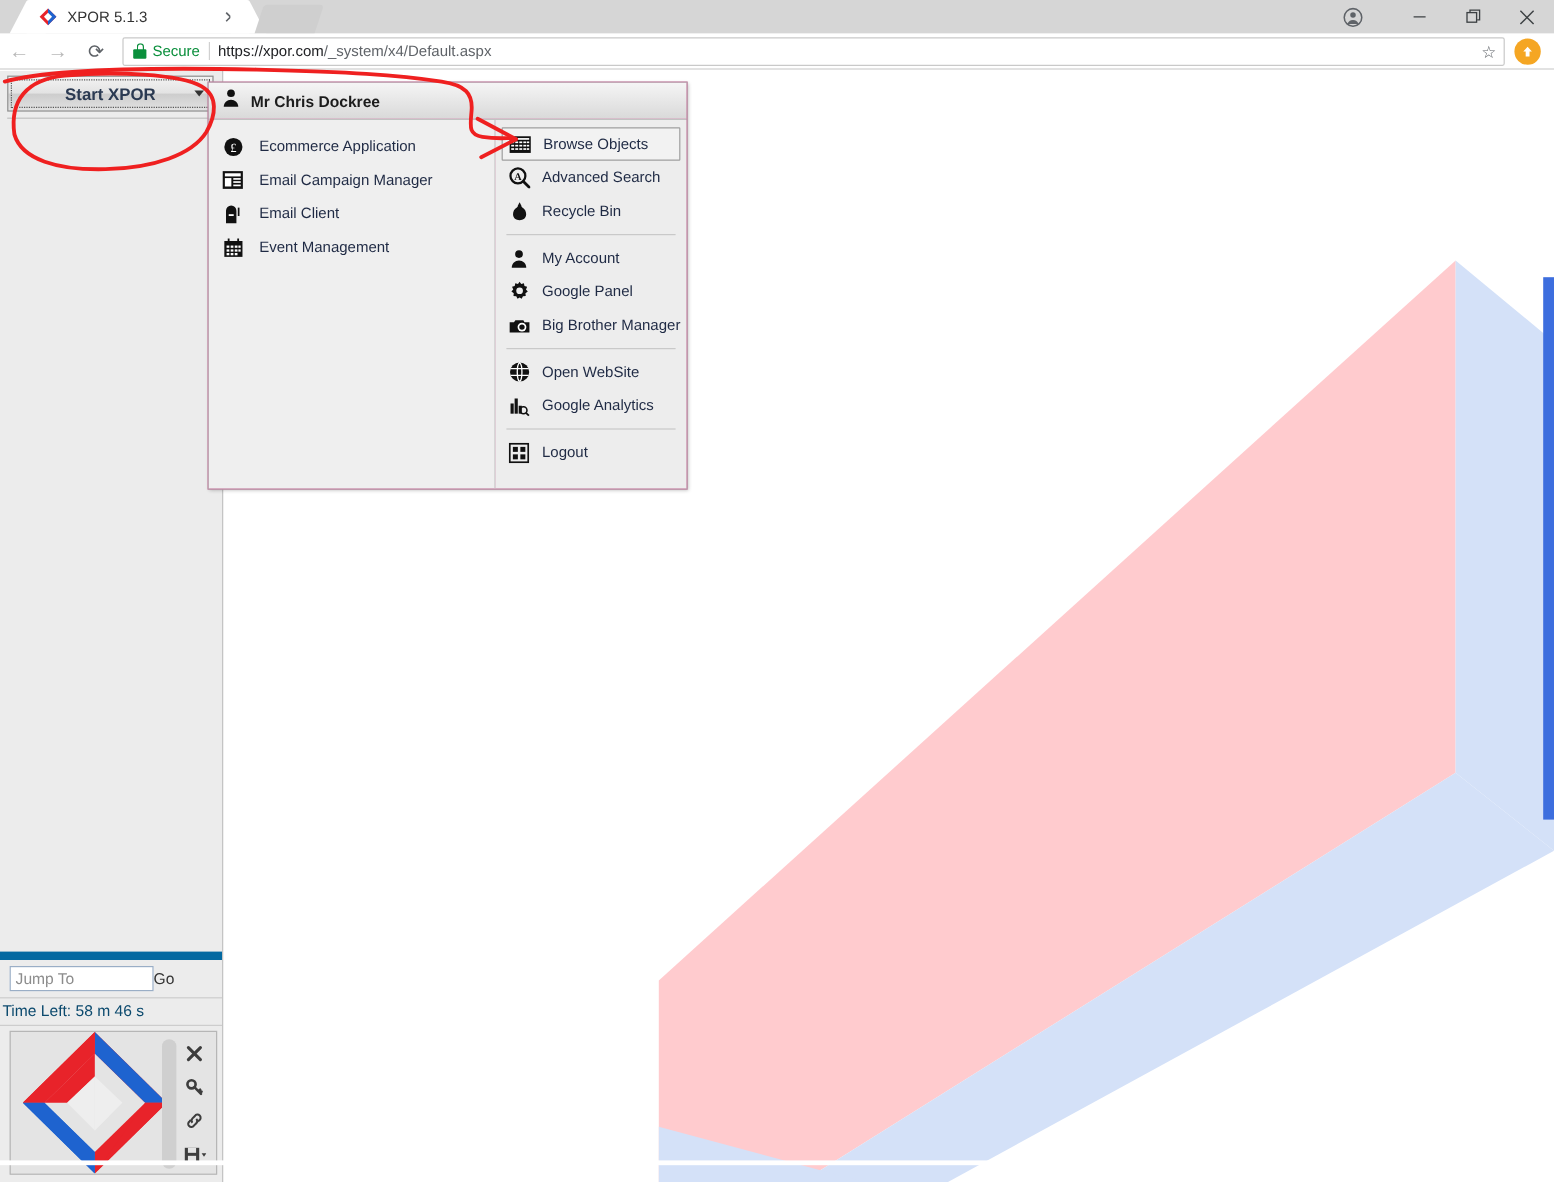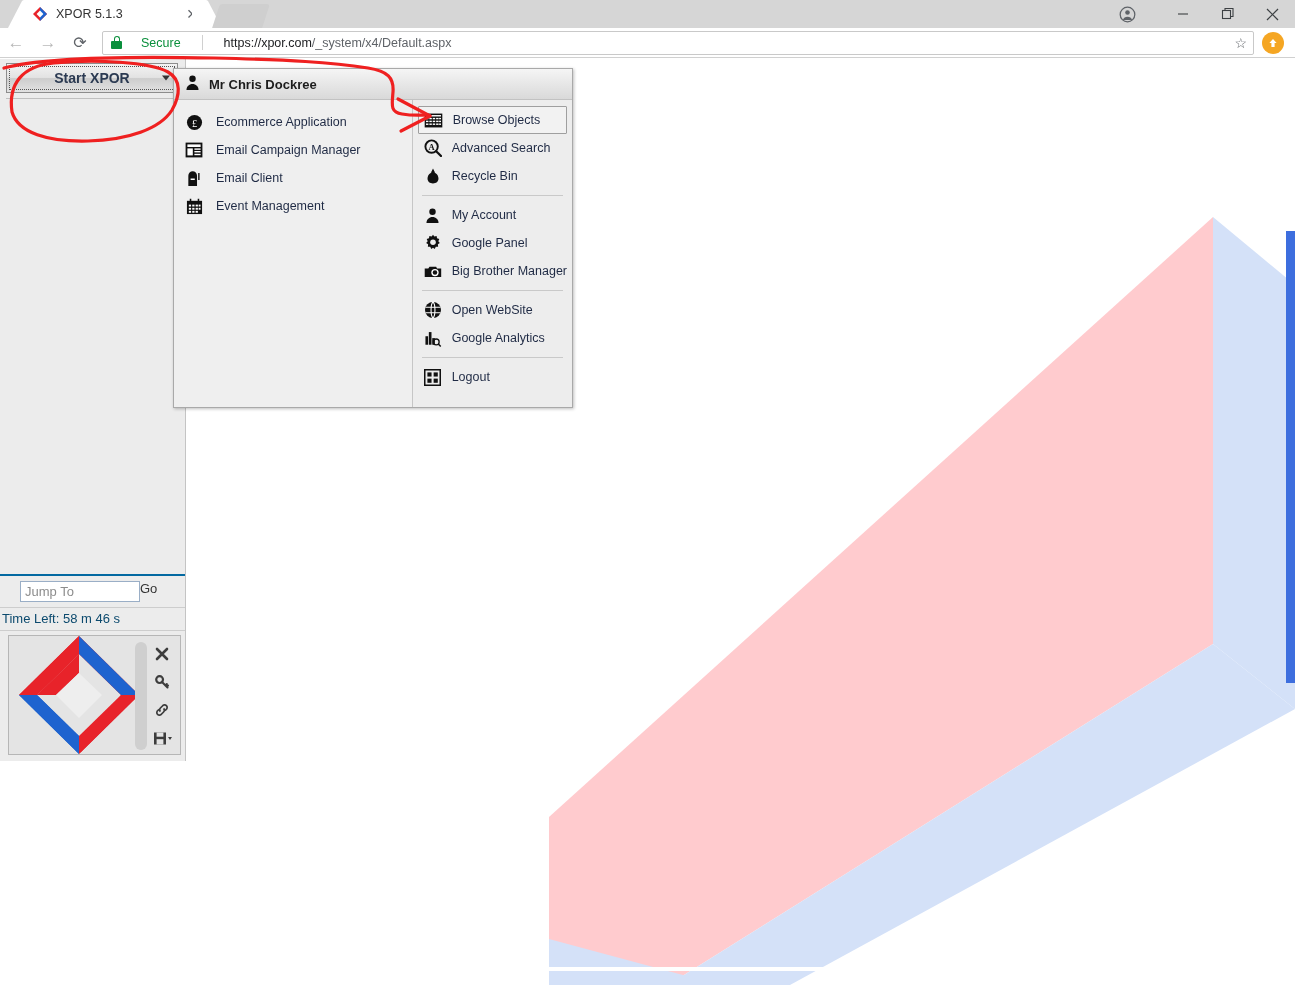--- a/index.html
+++ b/index.html
@@ -43,21 +43,21 @@
 
   .chrome-toolbar {
     position:absolute; left:0; top:28px; width:1295px; height:30px;
     background:#fff; display:flex; align-items:center; border-bottom:1px solid #d0d0d0;
   }
   .nav-btn { width:32px; height:30px; display:flex; align-items:center; justify-content:center;
              color:#b8b8b8; font-size:17px; }
   .nav-btn.reload { color:#5f6368; font-size:16px; }
   .omnibox {
     flex:1 1 auto; height:24px; margin-left:6px; margin-right:8px; background:#fff;
-    border:1px solid #c9c9c9; border-radius:2px; display:flex; align-items:center; padding:0 6px;gap:14px;
+    border:1px solid #c9c9c9; border-radius:2px; display:flex; align-items:center; padding:0 6px;
   }
   .lock-ico { width:11px; height:13px; position:relative; margin:0 5px 0 2px; }
   .lock-ico .body { position:absolute; left:0; bottom:0; width:11px; height:8px; background:#0a8f3c; border-radius:1px; }
   .lock-ico .shackle { position:absolute; left:2.5px; top:0; width:6px; height:6px;
         border:1.6px solid #0a8f3c; border-bottom:none; border-radius:3px 3px 0 0; }
   .secure-word { color:#0a8f3c; font-size:12.5px; margin-right:7px; }
   .omni-sep { width:1px; height:15px; background:#d0d0d0; margin-right:7px; }
   .url { font-size:12.5px; color:#5f6368; white-space:nowrap; }
   .url b { color:#202124; font-weight:400; }
   .star { margin-left:auto; color:#5f6368; font-size:14px; }
@@ -67,38 +67,38 @@
   }
 
   
   .viewport { position:absolute; left:0; top:59px; width:1295px; height:926px; background:#fff; overflow:hidden; }
 
   
   .bg-art { position:absolute; left:0; top:0; width:1295px; height:926px; }
 
   
   .sidebar {
-    position:absolute; left:0; top:0; width:186px; height:702px;
+    position:absolute; left:0; top:0; width:186px; height:926px;
     background:#ececec; border-right:1px solid #c4c4c4;
     display:flex; flex-direction:column;
   }
   .start-row { padding:4px 4px 0 6px; }
   .start-btn {
     position:relative; width:172px; height:30px;
     background:linear-gradient(to bottom,#f3f3f3 0%,#e3e3e3 48%,#cdcdcd 52%,#e2e2e2 100%);
     border:1px solid #8d8d8d; display:flex; align-items:center; justify-content:center;
     font-size:14px; font-weight:bold; color:#2b3a52; cursor:pointer;
   }
   .start-btn .focus-ring { position:absolute; left:2px; top:2px; right:2px; bottom:2px; border:1px dotted #555; }
   .start-caret { position:absolute; right:7px; top:50%; transform:translateY(-50%);
       width:0;height:0;border-left:4px solid transparent;border-right:4px solid transparent;border-top:5px solid #333; }
   .sidebar-sep { height:1px; background:#c0c0c0; margin:5px 6px 0 6px; }
   .sidebar-body { flex:1 1 auto; }
 
-  .jump-row { display:flex; align-items:flex-start; padding:5px 20px; border-top:2px solid #0369a1; }
+  .jump-row { display:flex; align-items:center; padding:5px 8px; border-top:7px solid #0369a1; }
   .jump-input {
     width:120px; height:21px; border:1px solid #9aaec6; background:#fff;
     font-size:13px; padding:0 4px; color:#333; font-family:"Liberation Sans",sans-serif;
   }
   .jump-input::placeholder { color:#8c8c8c; }
   .go-link { font-size:13px; color:#333; cursor:pointer; }
   .time-left { font-size:13px; color:#0c4a6e; padding:3px 6px 4px 2px; border-top:1px solid #cdcdcd; border-bottom:1px solid #cdcdcd;}
 
   
   .lp-widget {

